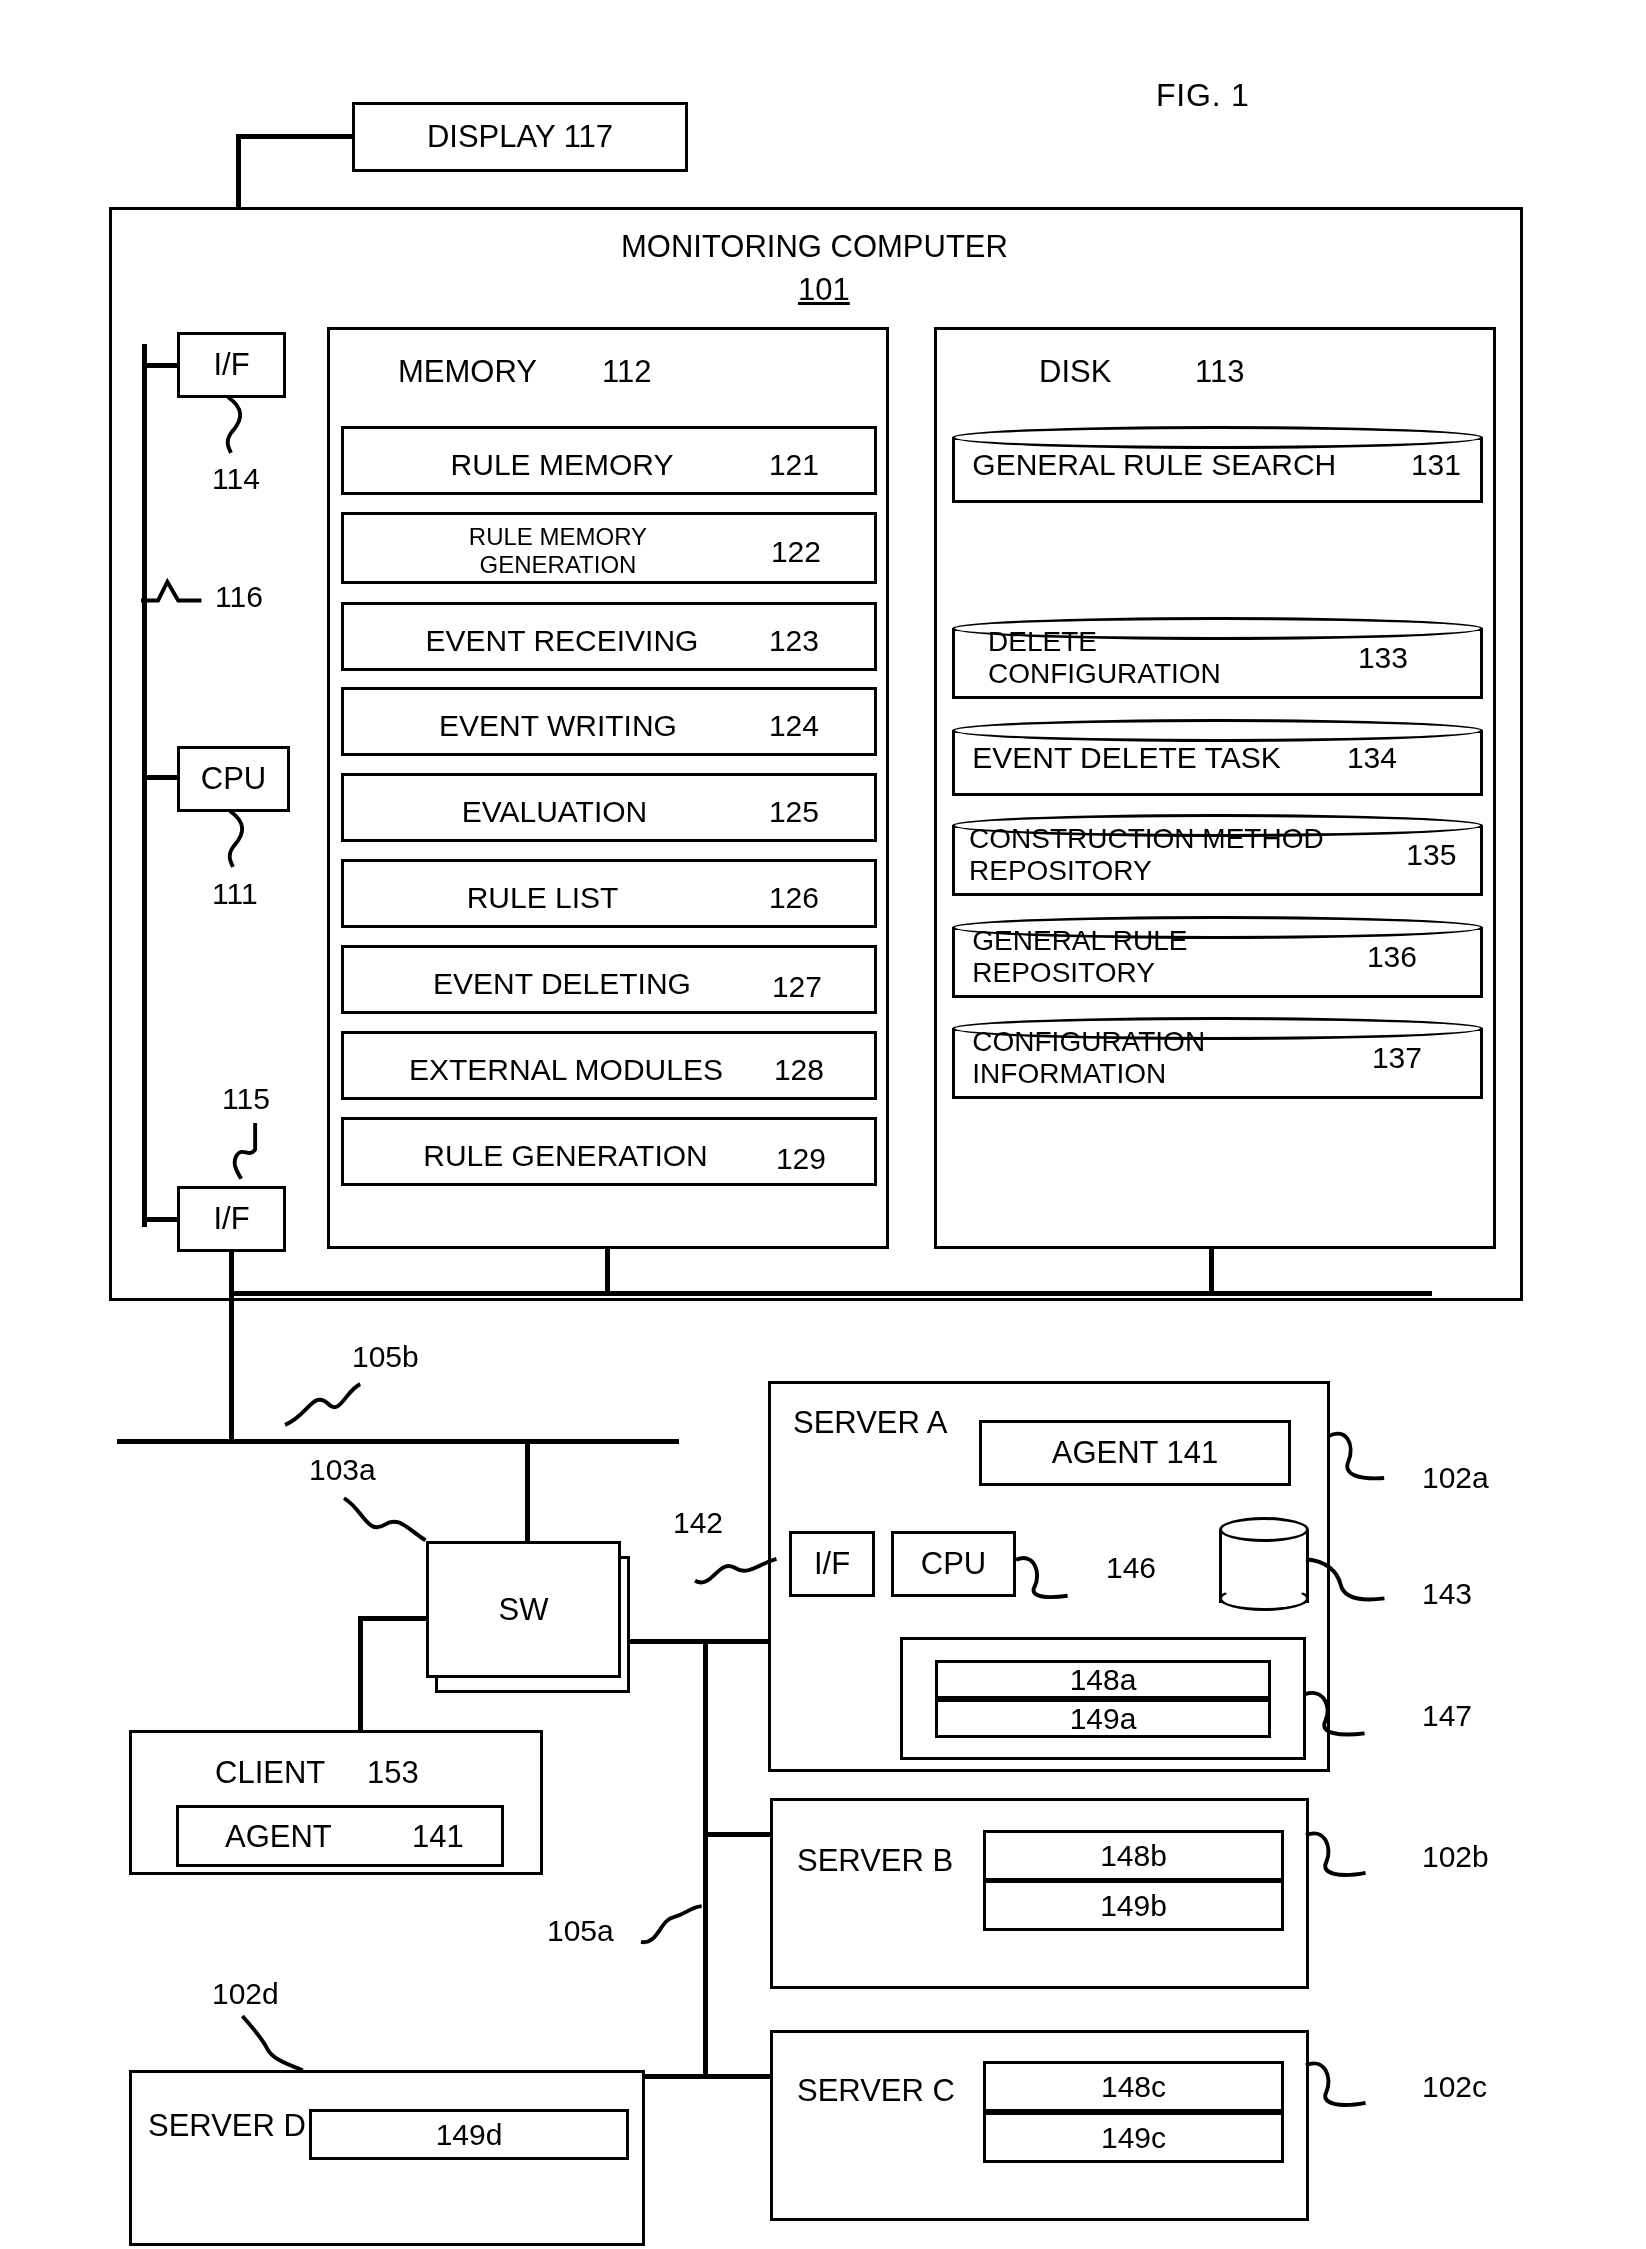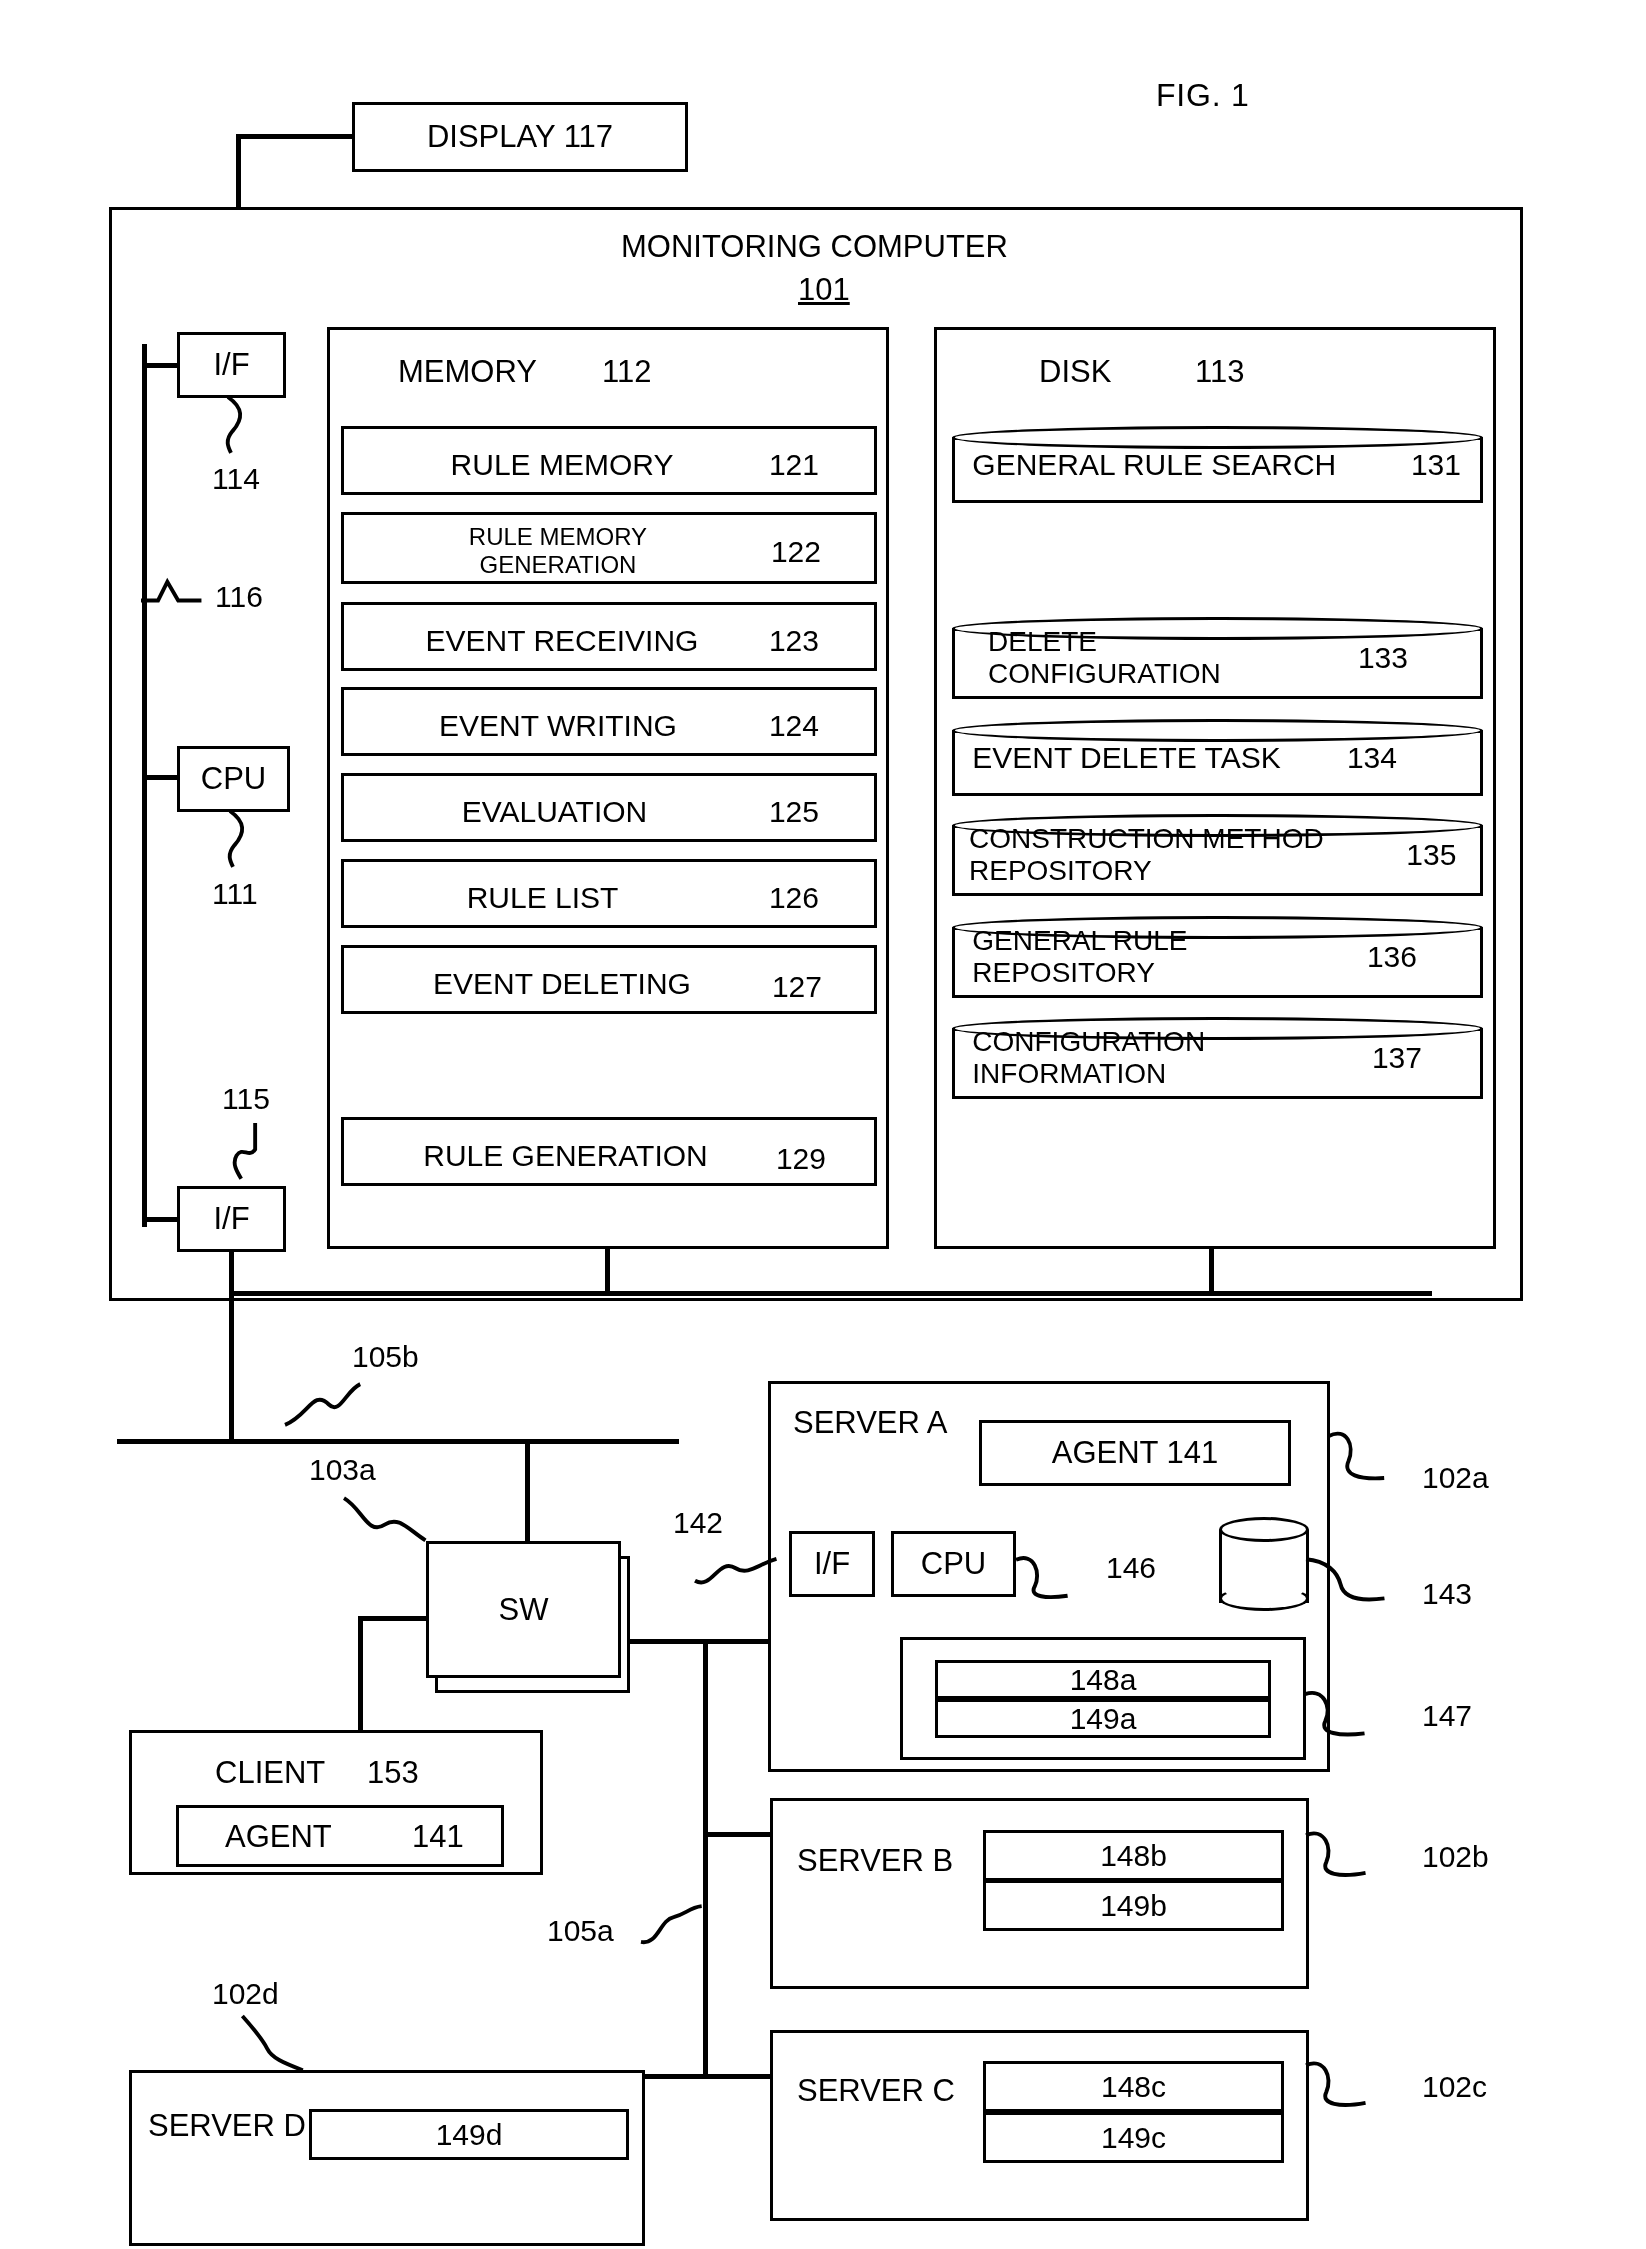--- a/index.html
+++ b/index.html
@@ -203,20 +203,24 @@
   <div class="row-item" style="left:341px; top:859px; width:536px; height:69px;">
     <div class="name" style="top:19px; left:-133px;">RULE LIST</div>
     <div class="num" style="top:19px; right:55px;">126</div>
   </div>
 
   <div class="row-item" style="left:341px; top:945px; width:536px; height:69px;">
     <div class="name" style="top:19px; left:-94px;">EVENT DELETING</div>
     <div class="num" style="top:22px; right:52px;">127</div>
   </div>
 
+  <div class="row-item" style="left:341px; top:1031px; width:536px; height:69px;">
+    <div class="name" style="top:19px; left:-86px;">EXTERNAL MODULES</div>
+    <div class="num" style="top:19px; right:50px;">128</div>
+  </div>
 
   <div class="row-item" style="left:341px; top:1117px; width:536px; height:69px;">
     <div class="name" style="top:19px; left:-87px;">RULE GENERATION</div>
     <div class="num" style="top:22px; right:48px;">129</div>
   </div>
 
   <div class="line vline" style="left:605px; top:1248px; height:47px;"></div>
 
   <div class="box" style="left:934px; top:327px; width:562px; height:922px; display:block;"></div>
   <div class="lbl t-lg" style="left:1039px; top:355px;">DISK</div>

